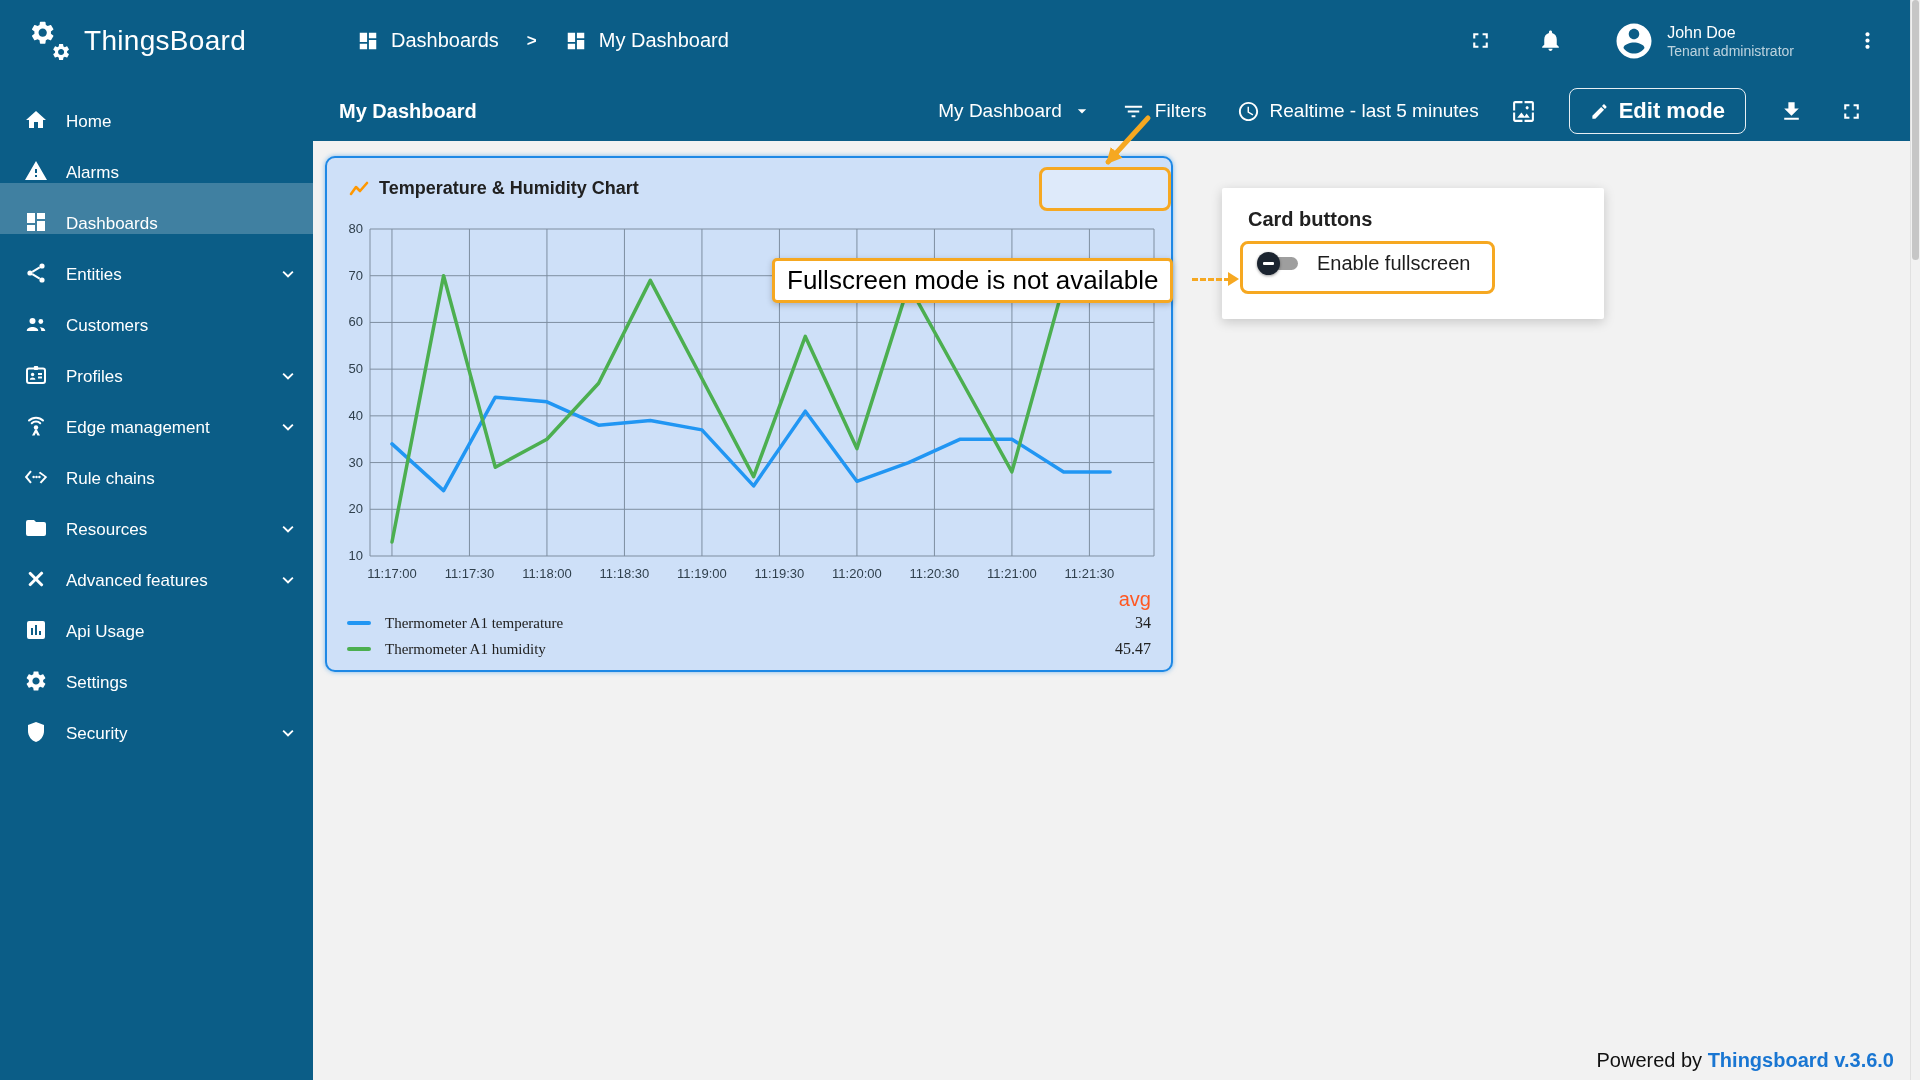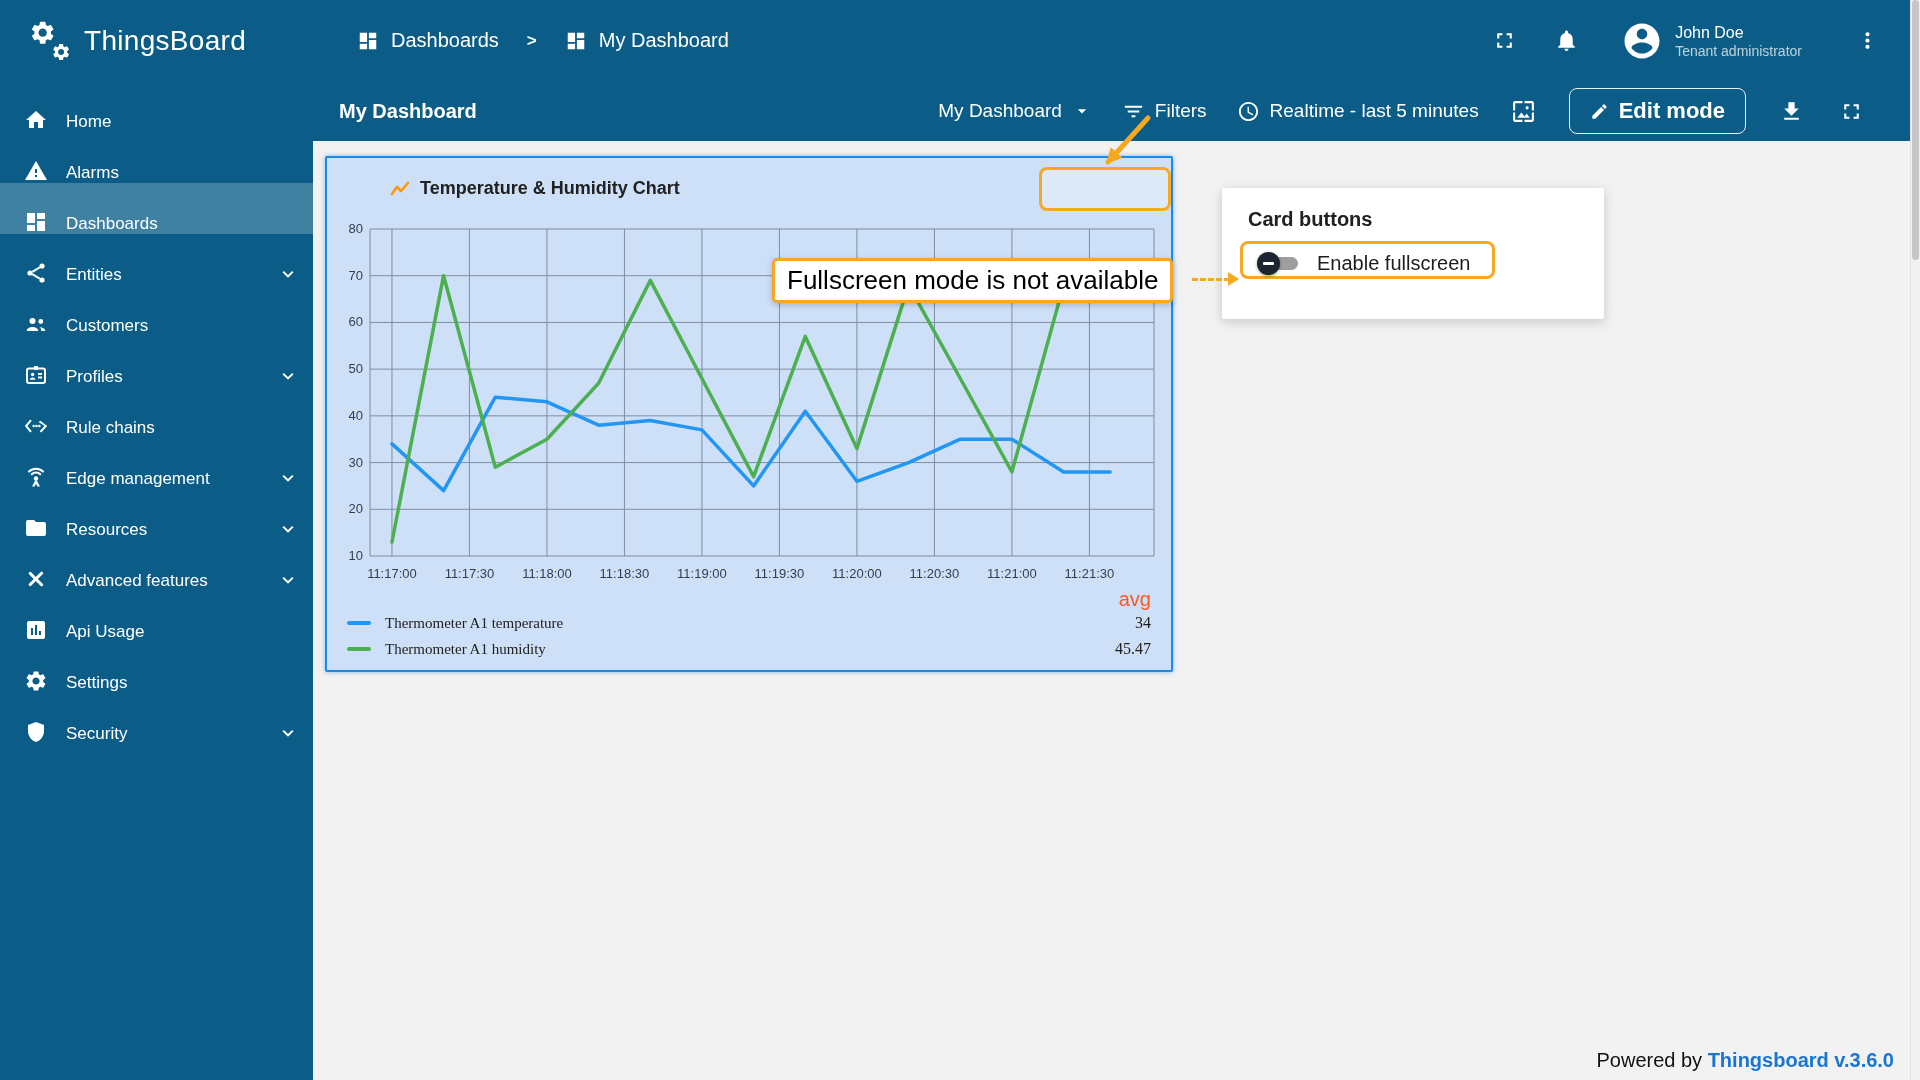--- a/index.html
+++ b/index.html
@@ -19,21 +19,21 @@
   .nav-item .icon { width:24px; height:24px; flex:none; }
   .nav-item .label { font-size:17px; font-weight:500; flex:1; white-space:nowrap; }
   .chev { width:22px; height:22px; flex:none; }
   
   .topbar { position:absolute; left:313px; right:10px; top:0; height:81px;
     background:var(--sidebar-bg,#0b5d87); display:flex; align-items:center;
     color:#fff; padding:0 28px 0 44px; }
   .crumb { display:flex; align-items:center; gap:12px; font-size:20px; cursor:pointer; }
   .crumb svg { width:22px; height:22px; }
   .crumb-sep { margin:0 16px; font-size:17px; font-weight:700; }
-  .topbar-right { margin-left:auto; display:flex; align-items:center; gap:32px; }
+  .topbar-right { margin-left:auto; display:flex; align-items:center; gap:40px; }
   .icon-btn { background:none; border:none; color:#fff; width:30px; height:30px;
     display:flex; align-items:center; justify-content:center; cursor:pointer; padding:0; }
   .icon-btn svg { width:25px; height:25px; }
   .user-chip { display:flex; align-items:center; gap:12px; cursor:pointer; margin:0 18px 0 8px; }
   .avatar { width:42px; height:42px; }
   .user-name { font-size:16px; line-height:1.25; }
   .user-role { font-size:14px; color:rgba(255,255,255,.72); }
   
   .toolbar { position:absolute; left:313px; right:10px; top:81px; height:60px;
     background:var(--sidebar-bg,#0b5d87); display:flex; align-items:center;
@@ -44,21 +44,21 @@
     background:none; border:none; cursor:pointer; white-space:nowrap; }
   .tb-item svg { width:23px; height:23px; }
   .edit-btn { display:flex; align-items:center; gap:10px; font-size:22px; font-weight:600;
     color:#fff; background:none; border:1.5px solid rgba(255,255,255,.9); border-radius:8px;
     padding:9px 20px; cursor:pointer; }
   .edit-btn svg { width:19px; height:19px; }
   
   .content { position:absolute; left:313px; right:10px; top:141px; bottom:0; }
   .widget { position:absolute; left:12px; top:15px; width:848px; height:516px;
     background:var(--widget-bg,#cee0f8); border:2px solid var(--widget-border,#1e88e5);
-    box-shadow:0 0 5px rgba(30,136,229,.55); border-radius:2px; z-index:5;padding-left:41px; }
+    box-shadow:0 0 5px rgba(30,136,229,.55); border-radius:10px; z-index:5; }
   .widget-head { display:flex; align-items:center; gap:10px; padding:20px 20px 0 22px; }
   .widget-title { font-size:18px; font-weight:700; color:#212121; }
   .widget-head svg { width:20px; height:20px; }
   .hl-box { position:absolute; left:712px; top:9px; width:132px; height:44px;
     border:3px solid var(--accent-highlight,#f6a821); border-radius:8px;
     background:rgba(255,255,255,.32); }
   .chart-svg { position:absolute; left:0; top:60px; width:848px; height:372px; }
   .grid { stroke:#7e8ea0; stroke-width:1; }
   .ylab { font-size:13px; fill:#30404d; text-anchor:end; }
   .xlab { font-size:13px; fill:#30404d; text-anchor:middle; }
@@ -79,21 +79,21 @@
     border-left:11px solid var(--accent-highlight,#f6a821);
     border-top:7px solid transparent; border-bottom:7px solid transparent; z-index:30; }
   .arrow-svg { position:absolute; left:1078px; top:96px; width:120px; height:92px; z-index:40; }
   
   .card-panel { position:absolute; left:1222px; top:188px; width:382px; height:131px;
     background:#fff; box-shadow:0 3px 12px rgba(0,0,0,.18); border-radius:2px;
     z-index:20; padding:20px 24px 0 26px; }
   .card-panel-title { font-size:20px; font-weight:700; color:#212121; }
   .toggle-row { display:inline-flex; align-items:center; gap:16px; margin:10px 0 0 -8px;
     border:3px solid var(--accent-highlight,#f6a821); border-radius:8px;
-    padding:7px 22px 1px 14px; cursor:pointer; }
+    padding:7px 22px 16px 14px; cursor:pointer; }
   .toggle { position:relative; width:44px; height:24px; flex:none; }
   .toggle .track { position:absolute; left:3px; top:6px; width:38px; height:13px;
     border-radius:7px; background:#9e9e9e; }
   .toggle .knob { position:absolute; left:0; top:1px; width:23px; height:23px;
     border-radius:50%; background:#1b2430; box-shadow:0 1px 3px rgba(0,0,0,.4);
     display:flex; align-items:center; justify-content:center; }
   .toggle .minus { width:11px; height:2.5px; background:#fff; border-radius:1px; }
   .toggle-label { font-size:20px; color:#1d1d1d; white-space:nowrap; }
   
   .powered { position:absolute; right:26px; bottom:8px; font-size:20px; color:#111; z-index:6; }
@@ -172,40 +172,40 @@
           <path d="M5.8 16.8c0-1.5 1.5-2.3 2.8-2.3s2.8.8 2.8 2.3z" fill="#fff"></path>
           <path d="M14 11h4M14 14.5h4" stroke="#fff" stroke-width="1.8"></path>
         </svg>
       <span class="label">Profiles</span>
       <svg class="chev" viewBox="0 0 24 24">
           <path fill="#fff" d="M7.4 8.6 12 13.2l4.6-4.6L18 10l-6 6-6-6z"></path>
         </svg>
     </div>
     <div class="nav-item">
       <svg class="icon" viewBox="0 0 24 24">
+          <circle cx="12" cy="13.5" r="2.2" fill="#fff"></circle>
+          <path d="M7.75 9.3a6 6 0 0 1 8.5 0M5 6.55a9.9 9.9 0 0 1 14 0" stroke="#fff" stroke-width="2" fill="none" stroke-linecap="round"></path>
+          <path d="M11.2 15.4 8 21.5h2.6l1.4-2.8 1.4 2.8H16l-3.2-6.1z" fill="#fff"></path>
+        </svg>
+      <span class="label">Edge management</span>
+      <svg class="chev" viewBox="0 0 24 24">
+          <path fill="#fff" d="M7.4 8.6 12 13.2l4.6-4.6L18 10l-6 6-6-6z"></path>
+        </svg>
+    </div>
+    <div class="nav-item">
+      <svg class="icon" viewBox="0 0 24 24">
           <g fill="#fff">
             <path d="M7.77 6.76 6.23 5.48.82 12l5.41 6.52 1.54-1.28L3.42 12z"></path>
             <path d="M16.23 6.76l-1.54 1.28L20.58 12l-4.89 5.24 1.54 1.28L23.18 12z"></path>
             <circle cx="9.6" cy="12" r="1.25"></circle>
             <circle cx="12.5" cy="12" r="1.25"></circle>
             <circle cx="15.4" cy="12" r="1.25"></circle>
           </g>
         </svg>
       <span class="label">Rule chains</span>
-    </div>
-    <div class="nav-item">
-      <svg class="icon" viewBox="0 0 24 24">
-          <circle cx="12" cy="13.5" r="2.2" fill="#fff"></circle>
-          <path d="M7.75 9.3a6 6 0 0 1 8.5 0M5 6.55a9.9 9.9 0 0 1 14 0" stroke="#fff" stroke-width="2" fill="none" stroke-linecap="round"></path>
-          <path d="M11.2 15.4 8 21.5h2.6l1.4-2.8 1.4 2.8H16l-3.2-6.1z" fill="#fff"></path>
-        </svg>
-      <span class="label">Edge management</span>
-      <svg class="chev" viewBox="0 0 24 24">
-          <path fill="#fff" d="M7.4 8.6 12 13.2l4.6-4.6L18 10l-6 6-6-6z"></path>
-        </svg>
     </div>
     <div class="nav-item">
       <svg class="icon" viewBox="0 0 24 24">
           <path fill="#fff" d="M10 4H4a2 2 0 0 0-2 2v12a2 2 0 0 0 2 2h16a2 2 0 0 0 2-2V8a2 2 0 0 0-2-2h-8l-2-2z"></path>
         </svg>
       <span class="label">Resources</span>
       <svg class="chev" viewBox="0 0 24 24">
           <path fill="#fff" d="M7.4 8.6 12 13.2l4.6-4.6L18 10l-6 6-6-6z"></path>
         </svg>
     </div>

